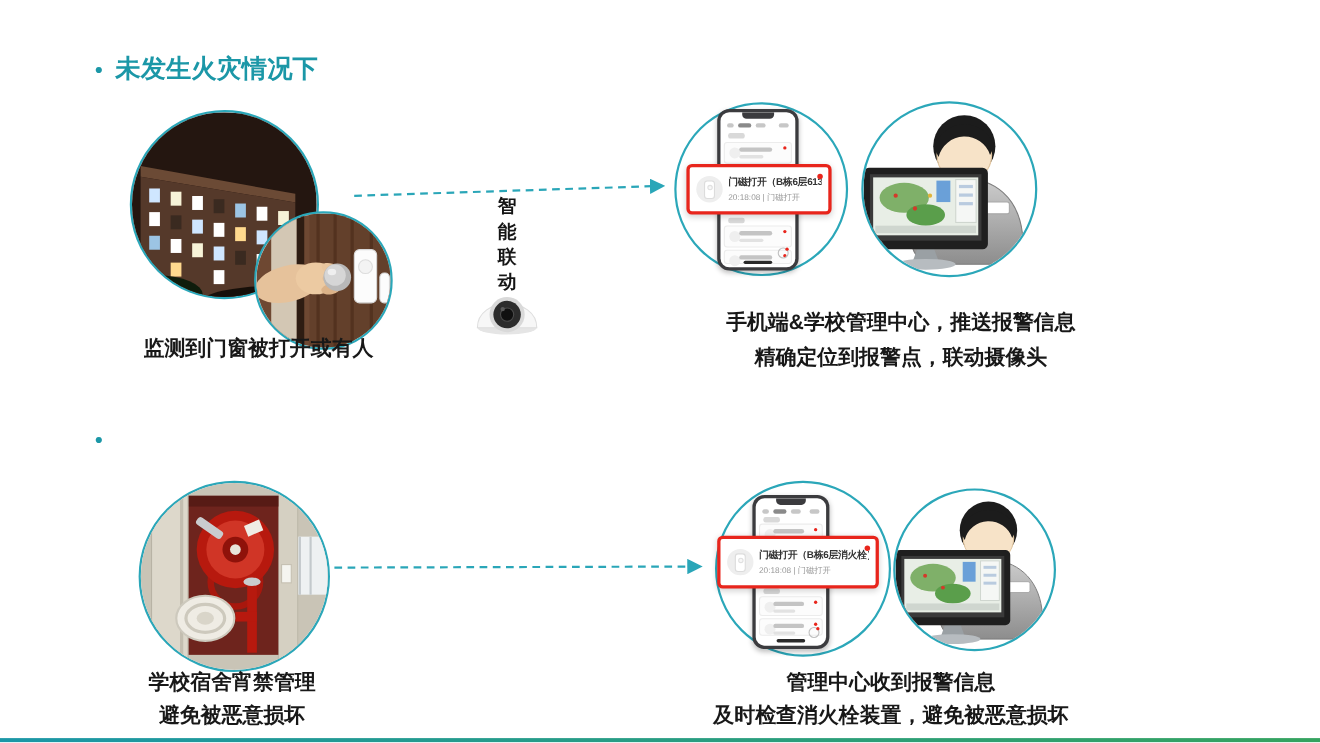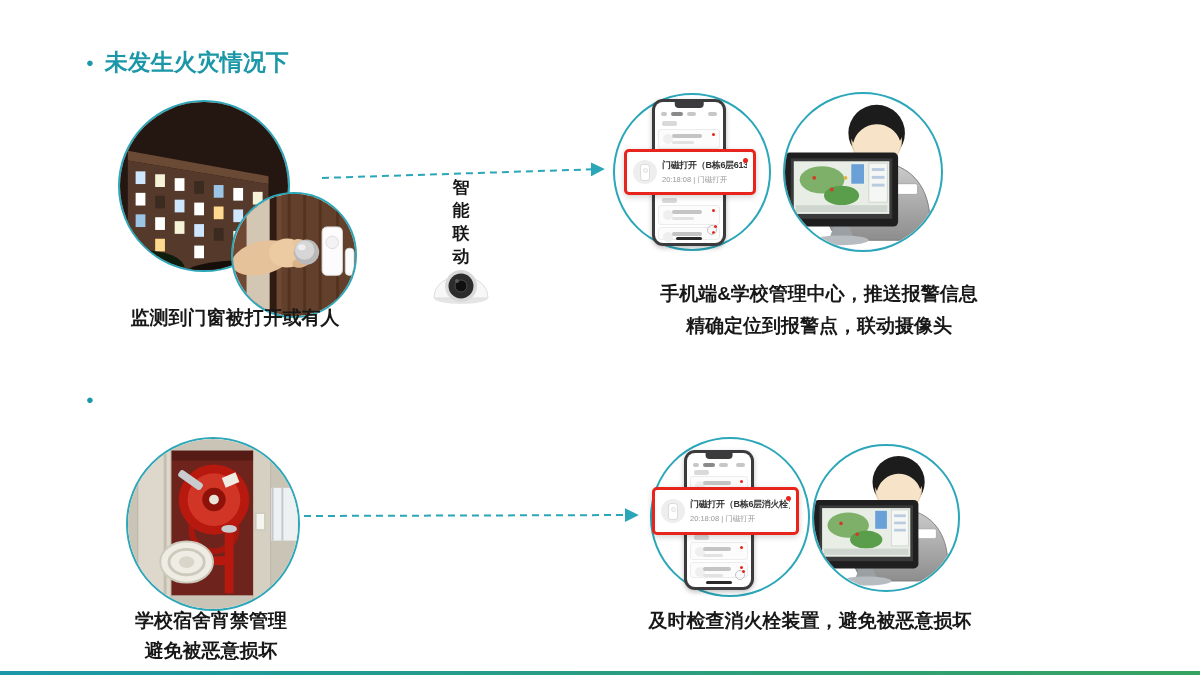--- a/index.html
+++ b/index.html
@@ -372,17 +372,18 @@
       <circle cx="48" cy="98" r="2" fill="#d33a2a"></circle>
       <rect x="11" y="114" width="94" height="7" fill="#cfd6cf"></rect>
     </svg>
   </div>
 
   <div class="caption cap2l">
     <div>学校宿舍宵禁管理</div>
     <div>避免被恶意损坏</div>
   </div>
   <div class="caption cap2r">
+    <div>管理中心收到报警信息</div>
     <div>及时检查消火栓装置，避免被恶意损坏</div>
   </div>
 
   <div class="bottom-bar"></div>
 </div>
 
 </body></html>

